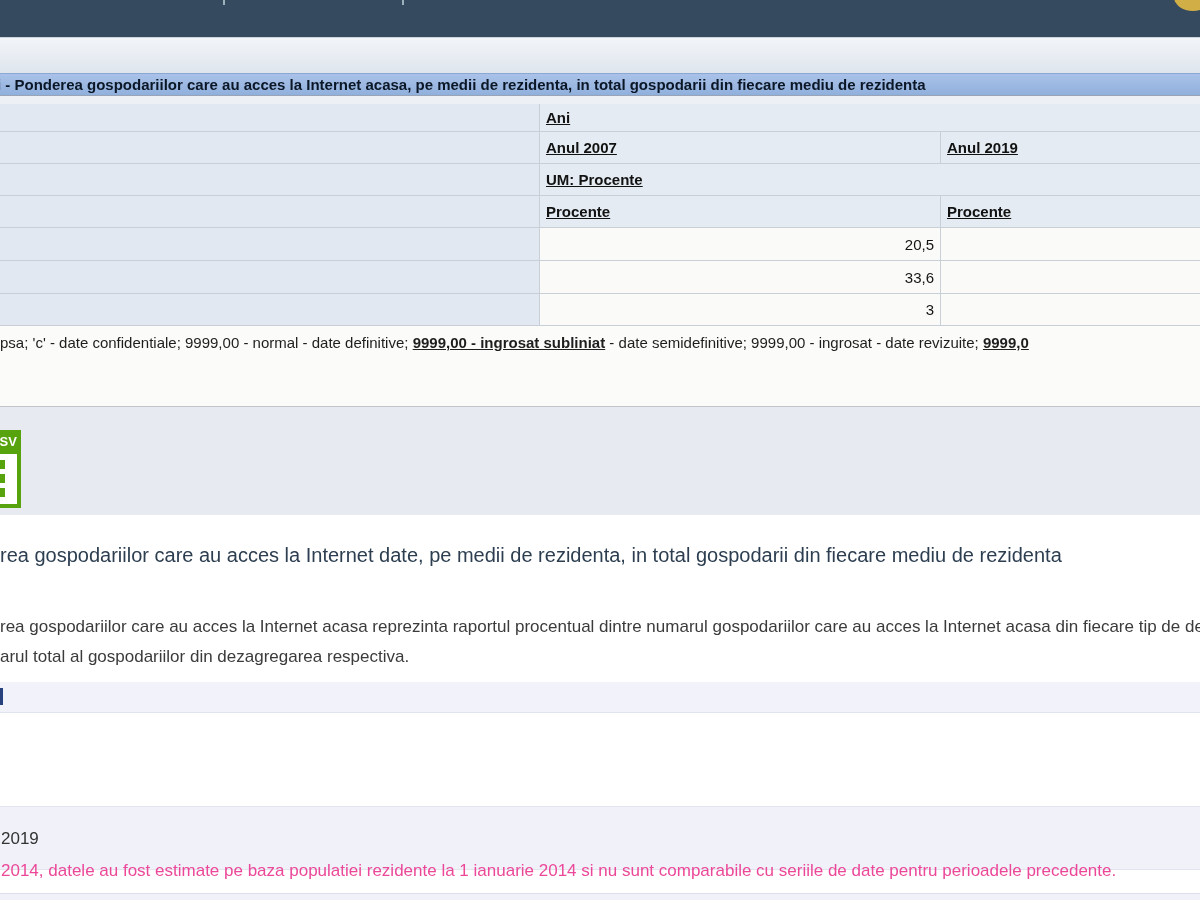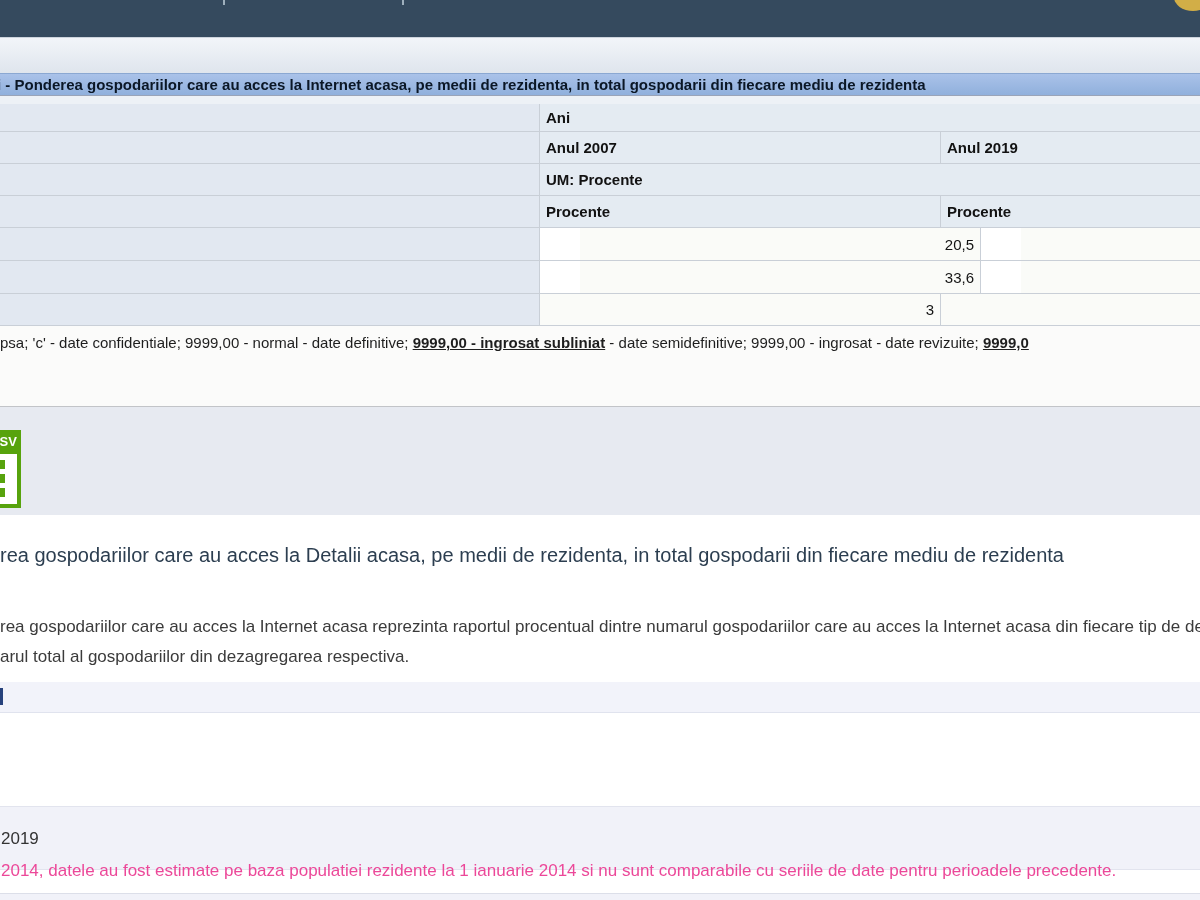--- a/index.html
+++ b/index.html
@@ -22,24 +22,24 @@
   .titlebar { position:absolute; left:0; top:73px; width:1200px; height:23px;
               background:linear-gradient(#aac2e9,#90b0dc); border-top:1px solid #8ba8d2;
               border-bottom:1px solid #9aa4b8; display:flex; align-items:center; }
   .titlebar span { font-size:15px; font-weight:bold; color:#0b1726; white-space:nowrap; margin-left:-3px; }
 
   .pregap { position:absolute; left:0; top:96px; width:1200px; height:8px; background:#edf1f6; }
 
   
   .dtable { position:absolute; left:0; top:104px; width:1200px; }
   .trow { display:flex; width:1200px; border-bottom:1px solid #c9cfd7; }
-  .h28 { height:28px; } .h32 { height:32px; } .h33 { height:33px;gap:40px; }
+  .h28 { height:28px; } .h32 { height:32px; } .h33 { height:33px; }
   .stub { width:540px; background:#e2e8f1; border-right:1px solid #c9cfd7; }
   .cell { display:flex; align-items:center; }
-  .hcell { background:#e4ebf2; font-weight:bold; font-size:15px; color:#121212; padding-left:6px; }
+  .hcell { background:#e4ebf2; font-weight:bold; font-size:15px; color:#121212; padding-left:6px;text-decoration:underline; }
   .merged { flex:1; }
   .c1 { width:401px; border-right:1px solid #c9cfd7; }
   .c2 { flex:1; }
   .vcell { background:#fafbf8; font-size:15px; color:#141414; justify-content:flex-end; padding-right:6px; }
   .vcell-empty { background:#fafbf8; }
 
   
   .legend-area { position:absolute; left:0; top:326px; width:1200px; height:81px;
                  background:#fbfbfa; border-bottom:1px solid #c2c4c8; }
   .legend-line { position:absolute; left:0; top:8px; width:1200px; white-space:nowrap;
@@ -144,21 +144,21 @@
     <div class="csv-icon">
       <div class="csv-top">CSV</div>
       <div class="csv-body">
         <div class="csv-sq sq1"></div>
         <div class="csv-sq sq2"></div>
         <div class="csv-sq sq3"></div>
       </div>
     </div>
   </div>
 
-  <div class="heading">rea gospodariilor care au acces la Detalii acasa, pe medii de rezidenta, in total gospodarii din fiecare mediu de rezidenta</div>
+  <div class="heading">rea gospodariilor care au acces la Internet date, pe medii de rezidenta, in total gospodarii din fiecare mediu de rezidenta</div>
 
   <div class="definition">
     <div class="def-l1">rea gospodariilor care au acces la Internet acasa reprezinta raportul procentual dintre numarul gospodariilor care au acces la Internet acasa din fiecare tip de deza</div>
     <div>arul total al gospodariilor din dezagregarea respectiva.</div>
   </div>
 
   <div class="band2">
     <div class="blue-sliver"></div>
   </div>
 

